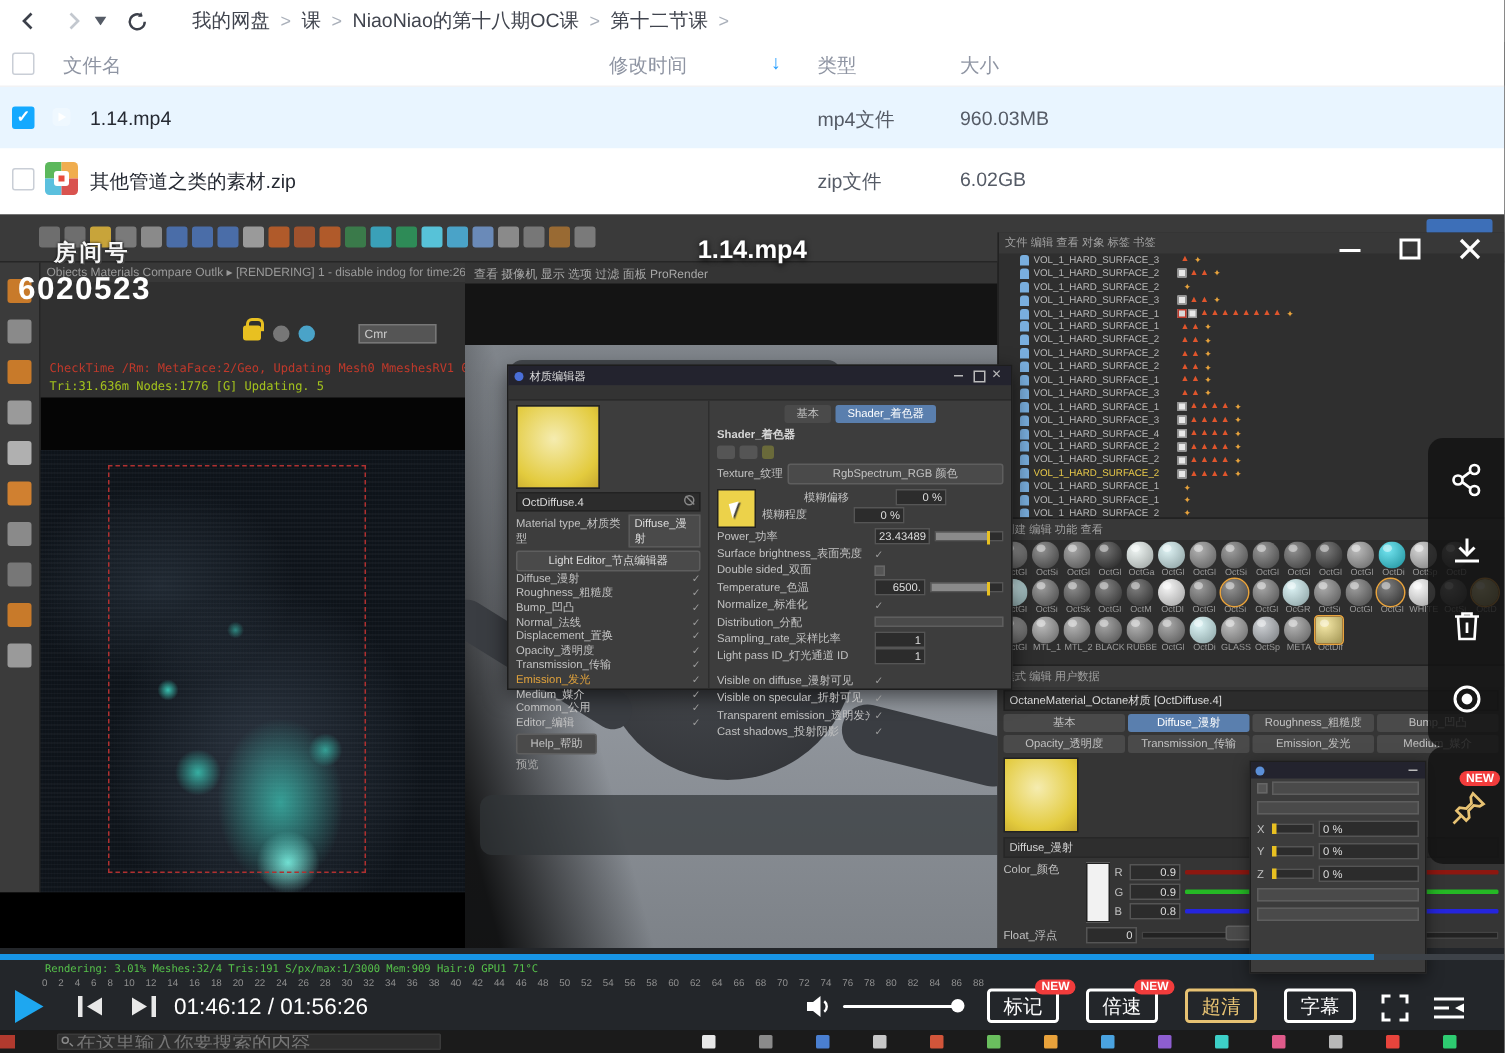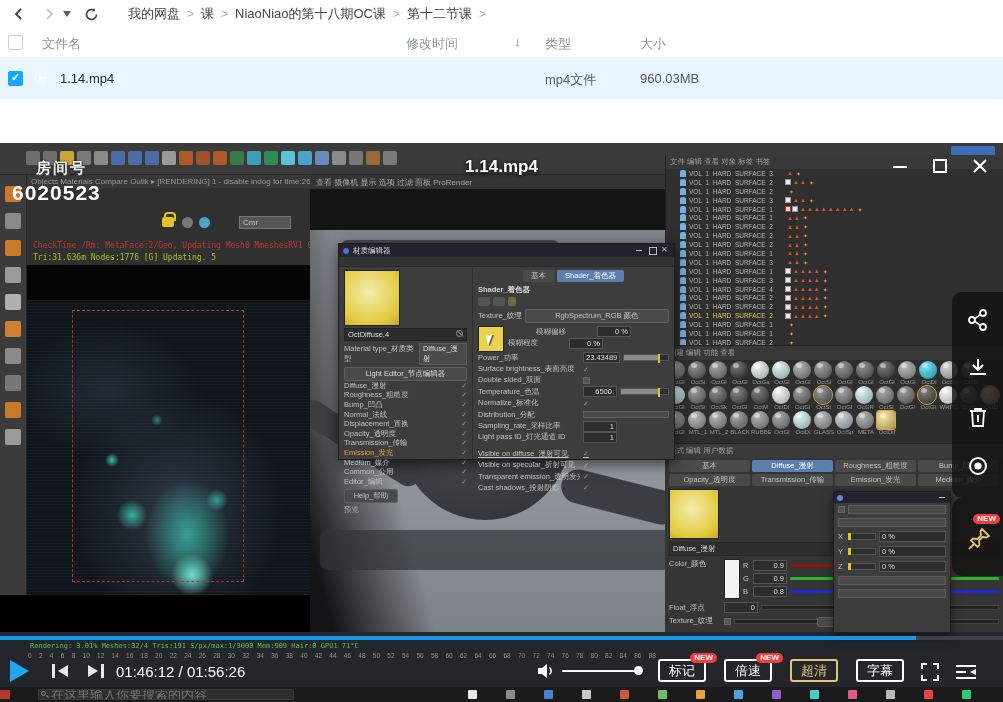--- a/index.html
+++ b/index.html
@@ -129,21 +129,21 @@
   .shlabel { margin-top:3px; font-weight:bold; color:#d5d5d5; }
   .shicons { display:flex; gap:3px; margin-top:2px; }
   .shic { width:12px; height:9px; background:#555; border-radius:2px; }
   .texrow { display:flex; gap:3px; margin-top:3px; align-items:center; }
   .texrow .btn { flex:1; background:#4a4a4a; border:1px solid #5e5e5e; border-radius:2px; text-align:center; padding:1px 0; }
   .swatchrow { display:flex; gap:4px; margin-top:3px; }
   .yswatch { width:26px; height:26px; background:#ecd24a; border:1px solid #222; position:relative; }
   .cursor { position:absolute; left:8px; top:8px; width:0; height:0; border-left:7px solid #fff; border-bottom:10px solid transparent; transform:rotate(-15deg); filter:drop-shadow(1px 1px 0 #333); }
   .blurcol { flex:1; }
   .fld { display:flex; align-items:center; height:11.4px; gap:3px; }
-  .fld.gap { margin-top:5px;text-decoration:underline; }
+  .fld.gap { margin-top:5px; }
   .f-lab { width:102px; white-space:nowrap; overflow:hidden; }
   .f-box { background:#2c2c2c; border:1px solid #555; min-width:34px; padding:0 2px; color:#ddd; text-align:right; }
   .f-slider { flex:1; height:7px; background:#2c2c2c; border:1px solid #555; position:relative; }
   .f-slider i { position:absolute; left:0; top:0; bottom:0; width:78%; background:#8a8a8a; }
   .f-slider u { position:absolute; right:18%; top:-1px; width:2px; height:9px; background:#e8c021; }
   .f-check::after { content:"✓"; color:#9c9c9c; font-size:7px; }
   .f-sq { width:7px; height:7px; background:#555; border:1px solid #666; }
   .f-bar { flex:1; height:7px; background:#4a4a4a; border:1px solid #5e5e5e; }
 
   
@@ -289,20 +289,33 @@
   </div>
 
   <div class="filerow selected" style="top:58px">
     <span class="cb on"></span>
     <span class="f-ic ic-mp4"><span class="inner"></span><span class="tri"></span></span>
     <span class="f-name">1.14.mp4</span>
     <span class="f-type">mp4文件</span>
     <span class="f-size">960.03MB</span>
   </div>
 
+  <div class="filerow" style="top:99px">
+    <span class="cb"></span>
+    <span class="f-ic ic-zip">
+        <i></i>
+        <i></i>
+        <i></i>
+        <i></i>
+        <span class="ctr"></span>
+      </span>
+    <span class="f-name">其他管道之类的素材.zip</span>
+    <span class="f-type">zip文件</span>
+    <span class="f-size">6.02GB</span>
+  </div>
 
   <div class="player">
 
     <div class="c4dtop">
       <div class="chiprow" id="topchips">
           <span class="chip" style="background: rgb(110, 110, 110);"></span>
           <span class="chip" style="background: rgb(110, 110, 110);"></span>
           <span class="chip" style="background: rgb(200, 164, 58);"></span>
           <span class="chip" style="background: rgb(122, 122, 122);"></span>
           <span class="chip" style="background: rgb(138, 138, 138);"></span>
@@ -880,20 +893,21 @@
             <div class="mat-cell sel">
               <div class="mat-sph" style="background: radial-gradient(circle at 35% 30%, rgba(255, 255, 255, 0.35), rgba(0, 0, 0, 0.35)), rgb(242, 222, 122);"></div>
               <div class="mat-lab">OctDif</div>
             </div>
           </div>
         </div>
     </div>
 
     <div class="attrpanel">
       <div class="attrmenu">模式   编辑   用户数据</div>
+      <div class="attrtitle">OctaneMaterial_Octane材质 [OctDiffuse.4]</div>
       <div class="attrtabs" id="attrtabs">
           <span class="atab">基本</span>
           <span class="atab sel">Diffuse_漫射</span>
           <span class="atab">Roughness_粗糙度</span>
           <span class="atab">Bump_凹凸</span>
           <span class="atab">Opacity_透明度</span>
           <span class="atab">Transmission_传输</span>
           <span class="atab">Emission_发光</span>
           <span class="atab">Medium_媒介</span>
         </div>

